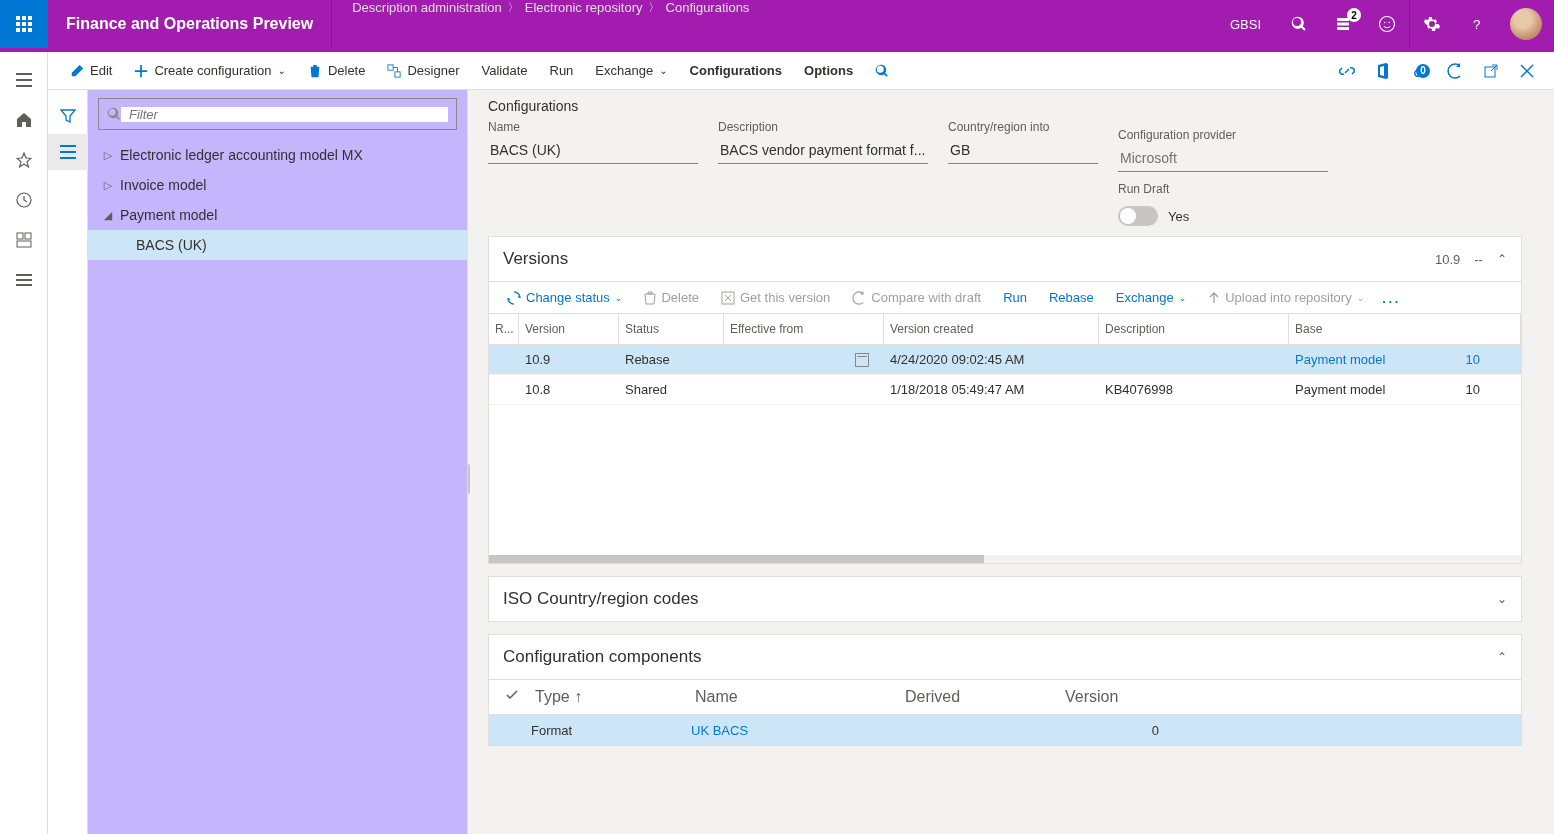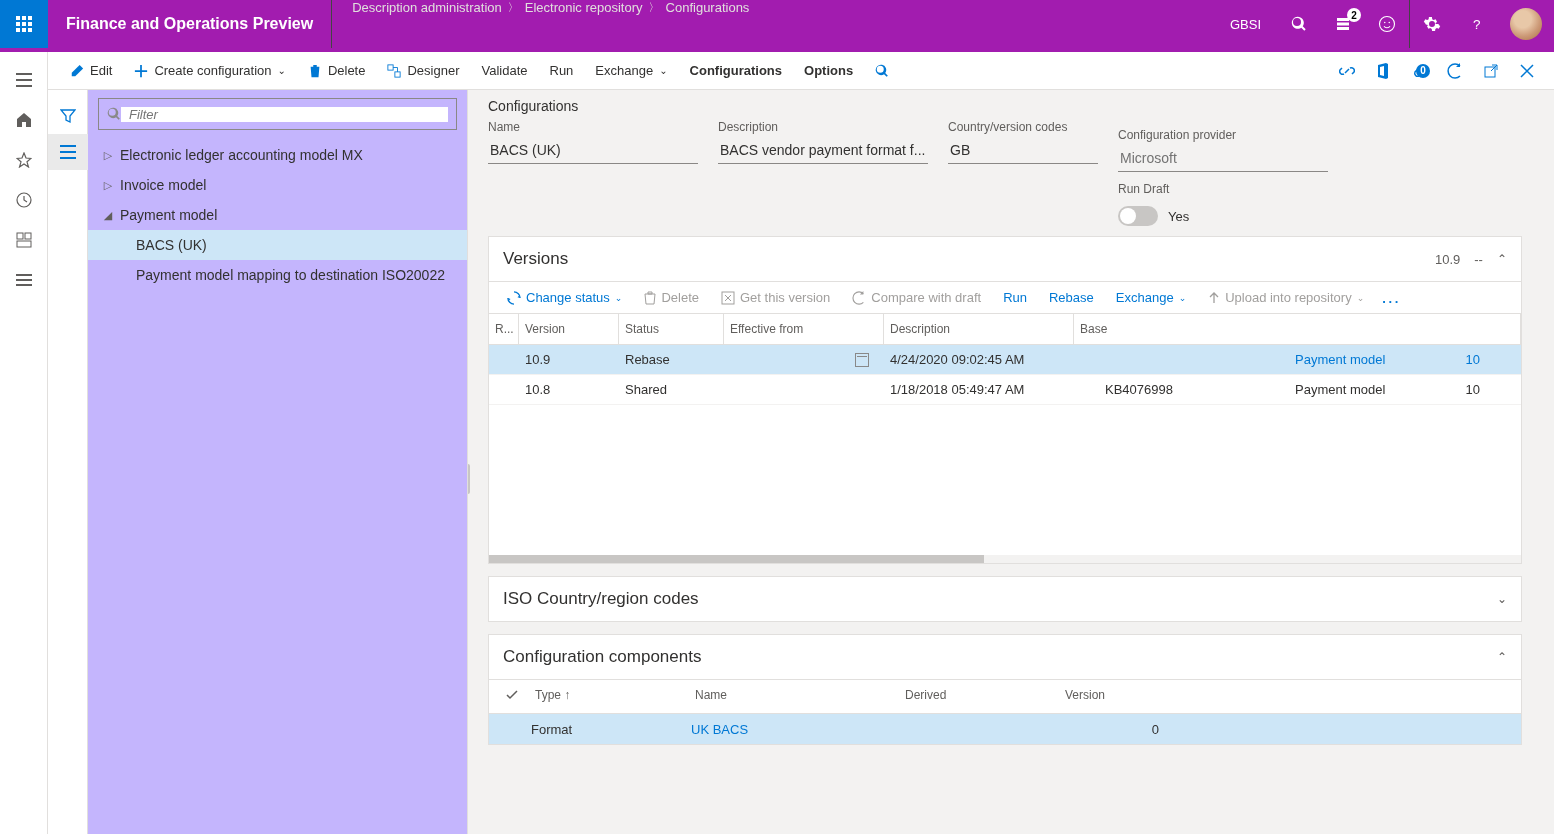--- a/index.html
+++ b/index.html
@@ -111,21 +111,21 @@
 .gc.base { flex:1; display:flex; justify-content:space-between; padding-right:40px; }
 .gc.base .link { color:#0078d4; }
 .grid-body { height:210px; overflow:auto; position:relative; }
 .grid-scrollbar { height:8px; background:#f3f2f1; }
 .grid-thumb { height:8px; width:48%; background:#c8c6c4; }
 
 .eff-icon { display:inline-block; width:14px; height:14px; border:1px solid #898989; position:relative; margin-right:4px; vertical-align:middle; }
 .eff-icon::before { content:""; position:absolute; top:2px; left:1px; right:1px; height:1px; background:#898989; }
 
 
-.comp-header { display:flex; padding:8px 12px; font-size:12px; color:#605e5c; border-bottom:1px solid #e1dfdd; border-top:1px solid #e1dfdd; }
+.comp-header { display:flex; padding:8px 12px; font-size:16px; color:#605e5c; border-bottom:1px solid #e1dfdd; border-top:1px solid #e1dfdd; }
 .comp-header .ch { padding:0 4px; }
 .ch.chk { width:30px; }
 .ch.type { width:160px; }
 .ch.name { width:210px; }
 .ch.derived { width:160px; }
 .ch.version { flex:1; text-align:left; }
 .comp-row { display:flex; align-items:center; height:30px; background:#cde6f7; font-size:13px; padding:0 12px; }
 .comp-row .cc.chk { width:30px; }
 .comp-row .cc.type { width:160px; }
 .comp-row .cc.name { width:210px; color:#0078d4; }
@@ -362,41 +362,38 @@
                 <span class="tree-caret">▷</span>
                 <span class="tree-label">Invoice model</span>
               </div>
             <div class="tree-node">
                 <span class="tree-caret">◢</span>
                 <span class="tree-label">Payment model</span>
               </div>
             <div class="tree-node selected tree-child2">
                 <span class="tree-label">BACS (UK)</span>
               </div>
-            <div class="tree-node tree-child2">
-                <span class="tree-label">Payment model mapping to destination ISO20022</span>
-              </div>
           </div>
         </div>
       </div>
 
       <div class="detail">
         <div class="gripper"></div>
         <div class="detail-title">Configurations</div>
         <div class="fields-row">
           <div class="field name">
             <span class="field-label">Name</span>
             <span class="field-value">BACS (UK)</span>
           </div>
           <div class="field desc">
             <span class="field-label">Description</span>
             <span class="field-value">BACS vendor payment format f...</span>
           </div>
           <div class="field country">
-            <span class="field-label">Country/version codes</span>
+            <span class="field-label">Country/region into</span>
             <span class="field-value">GB</span>
           </div>
           <div class="field provider">
             <span class="field-label">Configuration provider</span>
             <span class="field-value link">Microsoft</span>
             <span class="field-label" style="margin-top:10px;">Run Draft</span>
             <div class="toggle-wrap">
               <div class="toggle"></div>
               <span>Yes</span>
             </div>
@@ -458,20 +455,21 @@
                 <span class="caret-down">⌄</span>
               </div>
             <div class="vmore">···</div>
           </div>
           <div class="grid">
             <div class="grid-header">
               <div class="gh rsel">R...</div>
               <div class="gh ver">Version</div>
               <div class="gh stat">Status</div>
               <div class="gh eff">Effective from</div>
+              <div class="gh created">Version created</div>
               <div class="gh desc">Description</div>
               <div class="gh base">Base</div>
             </div>
             <div class="grid-body">
               <div class="grid-row selected">
                 <div class="gc rsel"></div>
                 <div class="gc ver">10.9</div>
                 <div class="gc stat">Rebase</div>
                 <div class="gc eff"><span class="eff-icon"></span></div>
                 <div class="gc created">4/24/2020 09:02:45 AM</div>

